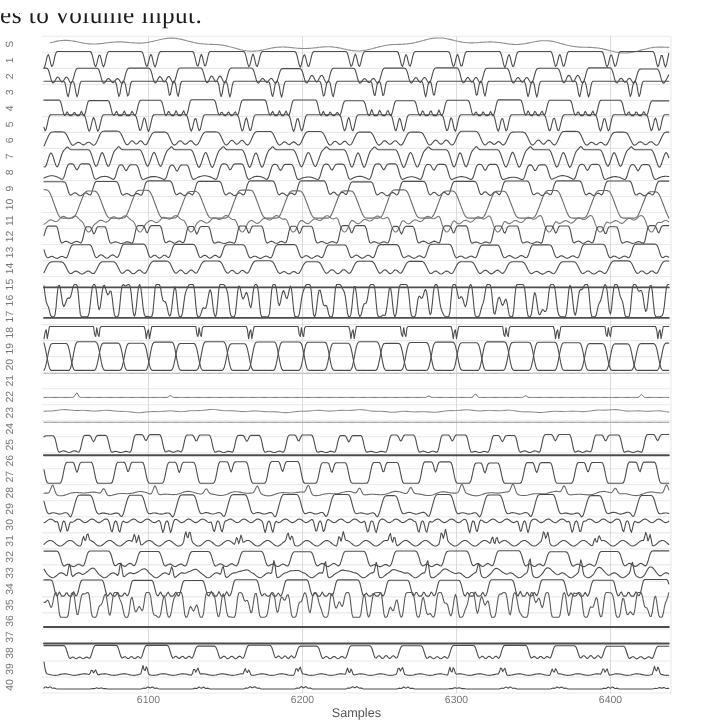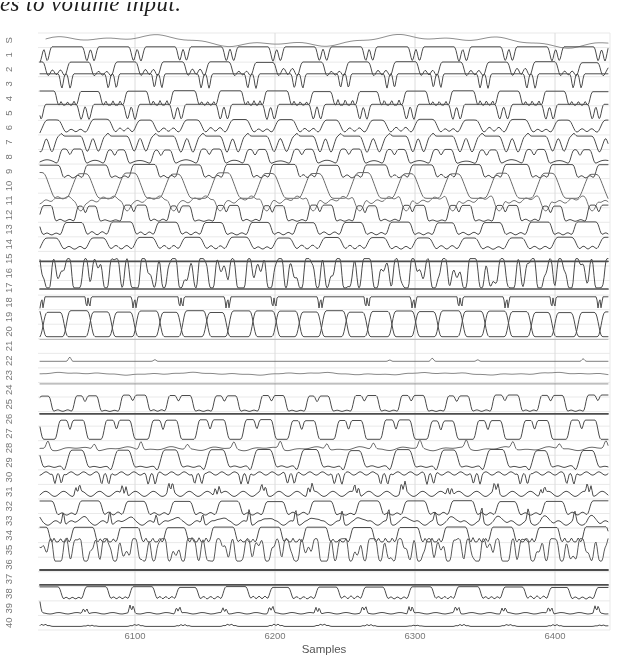--- a/index.html
+++ b/index.html
@@ -1,18 +1,18 @@
 <!DOCTYPE html>
 <html><head>
 <meta charset="utf-8">
 <style>
   html,body{margin:0;padding:0;background:#ffffff;}
   .stage{position:relative;width:640px;height:660px;background:#fff;overflow:hidden;
          font-family:"Liberation Sans", sans-serif;}
-  .caption-clip{position:absolute;left:0;top:2px;width:420px;height:14px;overflow:hidden;font-style:italic;}
+  .caption-clip{position:absolute;left:0;top:12px;width:420px;height:14px;overflow:hidden;}
   .caption-clip span{display:block;margin-top:-11px;font-family:"Liberation Serif", serif;
          font-size:23px;color:#1c1c1c;letter-spacing:0.4px;white-space:nowrap;}
   svg{position:absolute;left:0;top:0;}
   .xlabel{position:absolute;left:0;top:643px;width:648px;text-align:center;
           font-size:11.5px;color:#555;}
 </style>
 </head>
 <body>
 
 <div class="stage">

